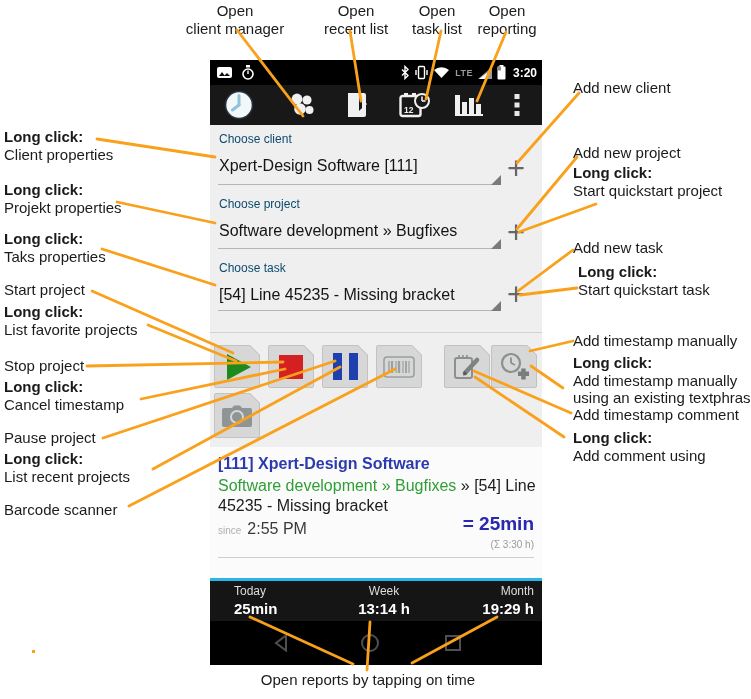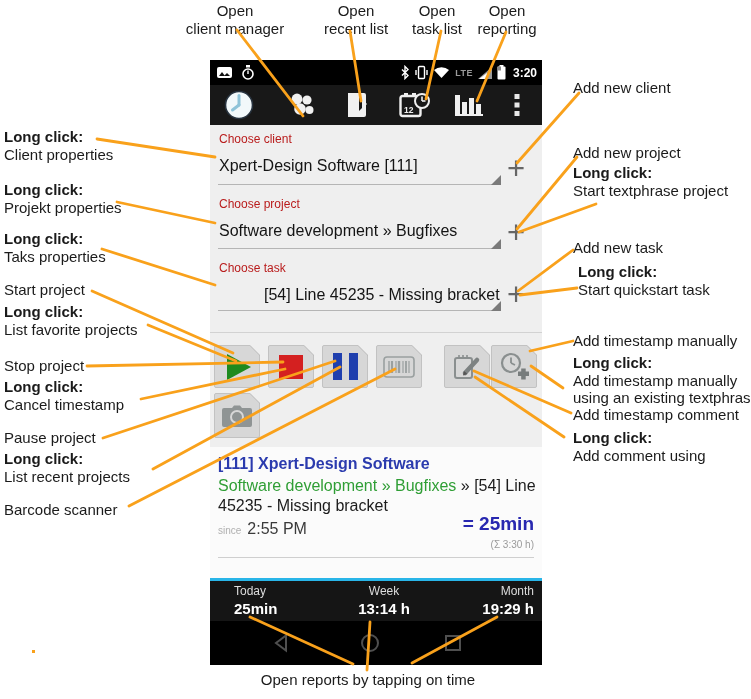--- a/index.html
+++ b/index.html
@@ -18,21 +18,21 @@
   
   .phone{position:absolute;left:210px;top:60px;width:332px;height:605px;background:#efefef;}
   .statusbar{position:absolute;left:0;top:0;width:332px;height:25px;background:#000;}
   .sb-left{position:absolute;left:7px;top:5px;display:flex;gap:9px;align-items:center;}
   .sb-right{position:absolute;right:5px;top:4px;display:flex;gap:5px;align-items:center;height:17px;}
   .sb-time{color:#fff;font-size:12px;font-weight:700;margin-left:2px;}
   .sb-lte{color:#9a9a9a;font-size:9px;font-weight:700;letter-spacing:.5px;}
   .toolbar{position:absolute;left:0;top:25px;width:332px;height:40px;background:#181818;}
   .tb-ic{position:absolute;top:0;height:40px;display:flex;align-items:center;justify-content:center;}
   
-  .flabel{position:absolute;left:9px;font-size:12px;color:#b91c1c;}
+  .flabel{position:absolute;left:9px;font-size:12px;color:#0c4a6e;}
   .fvalue{position:absolute;left:9px;font-size:16px;color:#141414;white-space:nowrap;}
   .funder{position:absolute;left:8px;width:283px;border-bottom:1px solid #b5b5b5;}
   .ftri{position:absolute;width:0;height:0;border-bottom:10px solid #7a7a7a;border-left:10px solid transparent;}
   .fplus{position:absolute;left:293px;width:26px;height:26px;font-size:31px;line-height:24px;color:#666;text-align:center;font-weight:400;}
   .sectdiv{position:absolute;left:0;top:272px;width:332px;border-bottom:1px solid #d2d2d2;}
   
   .abtn{position:absolute;width:46px;height:43px;background:#d7d7d7;border:1px solid #c2c2c2;border-radius:2px;box-sizing:border-box;display:flex;align-items:center;justify-content:center;}
   .abtn::after{content:"";position:absolute;top:-1px;right:-1px;width:0;height:0;border-top:10px solid #efefef;border-left:10px solid transparent;}
   .abtn::before{content:"";position:absolute;top:0px;right:-1px;width:0;height:0;border-top:10px solid #b9b9b9;border-left:10px solid transparent;}
   .tri-play{width:0;height:0;border-left:24px solid #1e8a1e;border-top:13px solid transparent;border-bottom:13px solid transparent;margin-left:4px;}
@@ -137,21 +137,21 @@
 <div class="ann" style="left:4px;top:450px;">
   <div class="b">Long click:</div>
   <div>List recent projects</div>
 </div>
 <div class="ann" style="left:4px;top:501px;">Barcode scanner</div>
 
 <div class="ann" style="left:573px;top:79px;">Add new client</div>
 <div class="ann" style="left:573px;top:144px;">Add new project</div>
 <div class="ann" style="left:573px;top:164px;">
   <div class="b">Long click:</div>
-  <div>Start textphrase project</div>
+  <div>Start quickstart project</div>
 </div>
 <div class="ann" style="left:573px;top:239px;">Add new task</div>
 <div class="ann" style="left:578px;top:263px;">
   <div class="b">Long click:</div>
   <div>Start quickstart task</div>
 </div>
 <div class="ann" style="left:573px;top:332px;">Add timestamp manually</div>
 <div class="ann" style="left:573px;top:354px;">
   <div class="b">Long click:</div>
   <div>Add timestamp manually</div>
@@ -271,21 +271,21 @@
   <div class="ftri" style="left:281px;top:115px;"></div>
   <div class="fplus" style="top:97px;">+</div>
 
   <div class="flabel" style="top:137px;">Choose project</div>
   <div class="fvalue" style="top:162px;">Software development » Bugfixes</div>
   <div class="funder" style="top:188px;"></div>
   <div class="ftri" style="left:281px;top:179px;"></div>
   <div class="fplus" style="top:161px;">+</div>
 
   <div class="flabel" style="top:201px;">Choose task</div>
-  <div class="fvalue" style="top:226px;margin-left:45px;">[54] Line 45235 - Missing bracket</div>
+  <div class="fvalue" style="top:226px;">[54] Line 45235 - Missing bracket</div>
   <div class="funder" style="top:250px;"></div>
   <div class="ftri" style="left:281px;top:241px;"></div>
   <div class="fplus" style="top:223px;">+</div>
 
   <div class="sectdiv"></div>
 
   <div class="abtn" style="left:4px;top:285px;">
     <div class="tri-play"></div>
   </div>
   <div class="abtn" style="left:58px;top:285px;">

